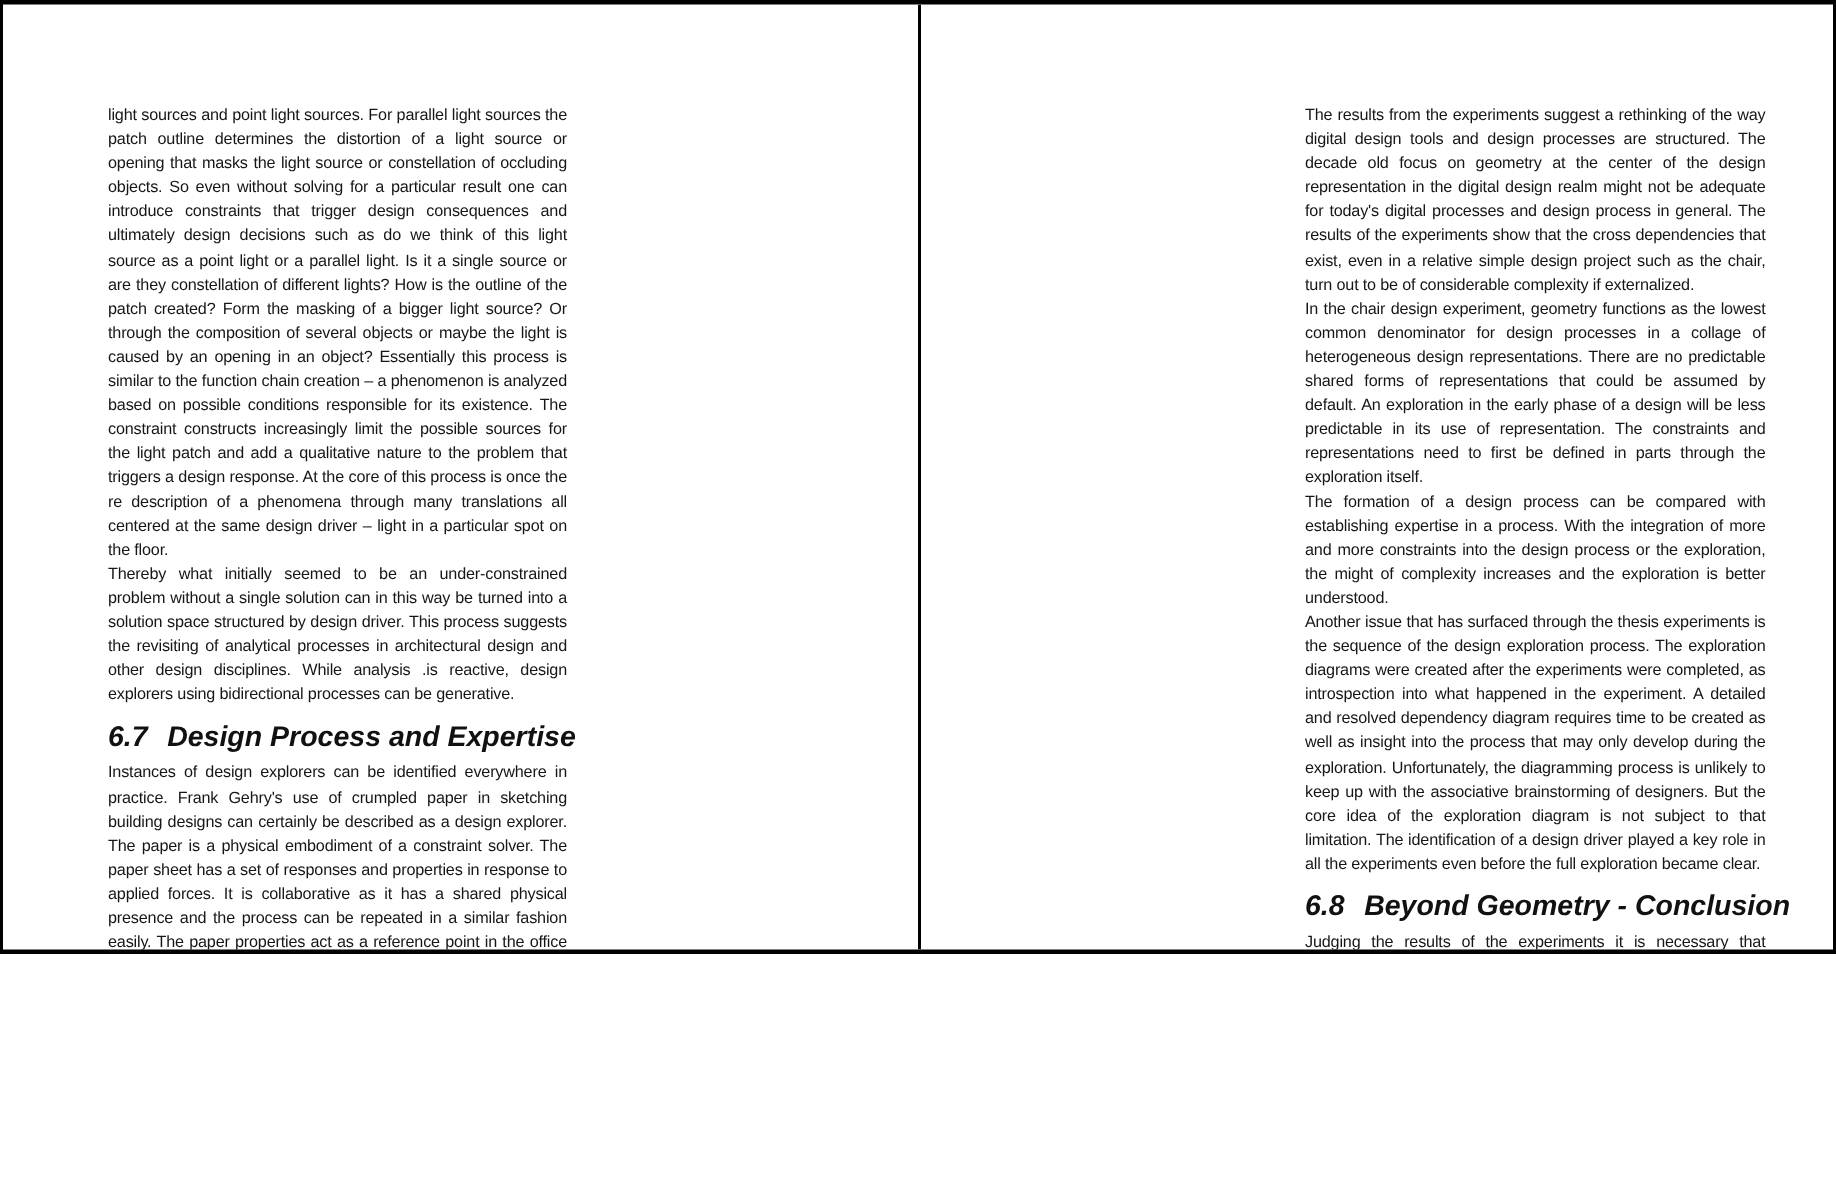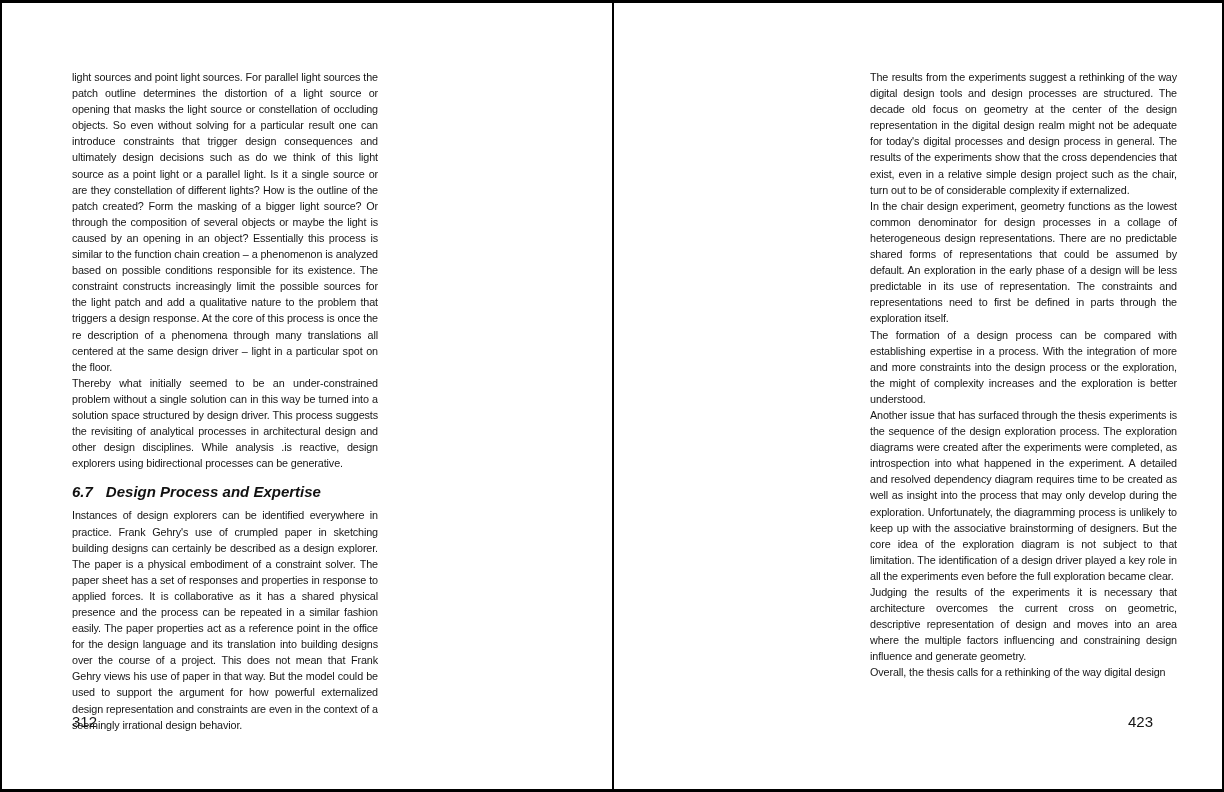--- a/index.html
+++ b/index.html
@@ -5,21 +5,21 @@
   * { box-sizing: border-box; }
   html, body {
     margin: 0;
     padding: 0;
     background: #ffffff;
     font-family: "Liberation Sans", sans-serif;
   }
   .spread {
     position: relative;
     width: 1224px;
-    height: 792px;
+    height: 636px;
     background: #ffffff;
     border-top: 3px solid #000;
     border-bottom: 3px solid #000;
     border-left: 2px solid #000;
     border-right: 2px solid #000;
     overflow: hidden;
   }
   .center-divider {
     position: absolute;
     left: 610px;
@@ -34,21 +34,21 @@
     color: #161616;
     font-size: 10.8px;
     line-height: 16.1px;
     letter-spacing: -0.12px;
     text-align: justify;
   }
   .col-left  { left: 70px;  width: 306px; }
   .col-right { left: 868px; width: 307px; }
   .text-col p { margin: 0; }
   .section-heading {
-    font-size: 15px;
+    font-size: 19px;
     font-weight: bold;
     font-style: italic;
     letter-spacing: 0;
     text-align: left;
     margin: 13px 0 7px 0;
     color: #111;
     white-space: nowrap;
   }
   .heading-number { margin-right: 13px; }
   .page-num {
@@ -76,18 +76,21 @@
     </h2>
     <p>Instances of design explorers can be identified everywhere in practice. Frank Gehry's use of crumpled paper in sketching building designs can certainly be described as a design explorer. The paper is a physical embodiment of a constraint solver. The paper sheet has a set of responses and properties in response to applied forces. It is collaborative as it has a shared physical presence and the process can be repeated in a similar fashion easily. The paper properties act as a reference point in the office for the design language and its translation into building designs over the course of a project. This does not mean that Frank Gehry views his use of paper in that way. But the model could be used to support the argument for how powerful externalized design representation and constraints are even in the context of a seemingly irrational design behavior.</p>
   </div>
   <div class="page-num page-num-left">312</div>
 
   <div class="text-col col-right">
     <p>The results from the experiments suggest a rethinking of the way digital design tools and design processes are structured. The decade old focus on geometry at the center of the design representation in the digital design realm might not be adequate for today's digital processes and design process in general. The results of the experiments show that the cross dependencies that exist, even in a relative simple design project such as the chair, turn out to be of considerable complexity if externalized.</p>
     <p>In the chair design experiment, geometry functions as the lowest common denominator for design processes in a collage of heterogeneous design representations. There are no predictable shared forms of representations that could be assumed by default. An exploration in the early phase of a design will be less predictable in its use of representation. The constraints and representations need to first be defined in parts through the exploration itself.</p>
     <p>The formation of a design process can be compared with establishing expertise in a process. With the integration of more and more constraints into the design process or the exploration, the might of complexity increases and the exploration is better understood.</p>
     <p>Another issue that has surfaced through the thesis experiments is the sequence of the design exploration process. The exploration diagrams were created after the experiments were completed, as introspection into what happened in the experiment. A detailed and resolved dependency diagram requires time to be created as well as insight into the process that may only develop during the exploration. Unfortunately, the diagramming process is unlikely to keep up with the associative brainstorming of designers. But the core idea of the exploration diagram is not subject to that limitation. The identification of a design driver played a key role in all the experiments even before the full exploration became clear.</p>
+    <h2 class="section-heading">
+      <span class="heading-number">6.8</span><span>Beyond Geometry - Conclusion</span>
+    </h2>
     <p>Judging the results of the experiments it is necessary that architecture overcomes the current cross on geometric, descriptive representation of design and moves into an area where the multiple factors influencing and constraining design influence and generate geometry.</p>
     <p>Overall, the thesis calls for a rethinking of the way digital design</p>
   </div>
   <div class="page-num page-num-right">423</div>
 
 </div>
 
 </body></html>

